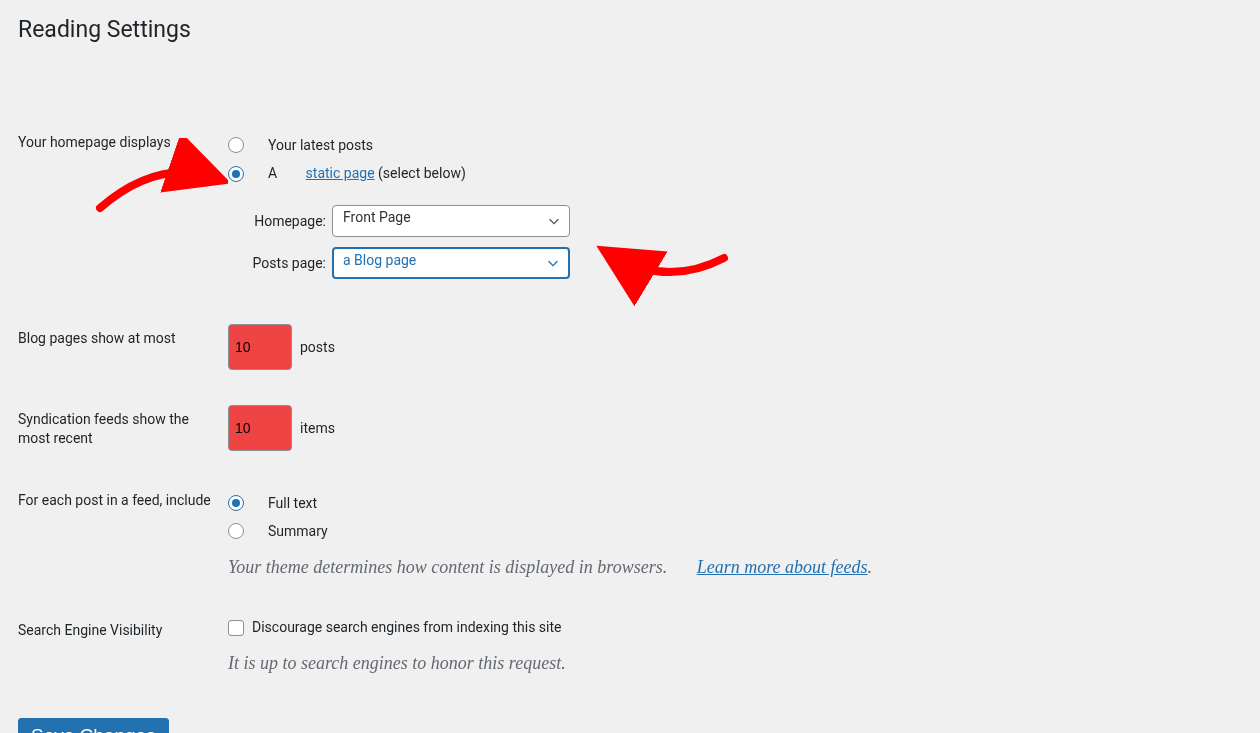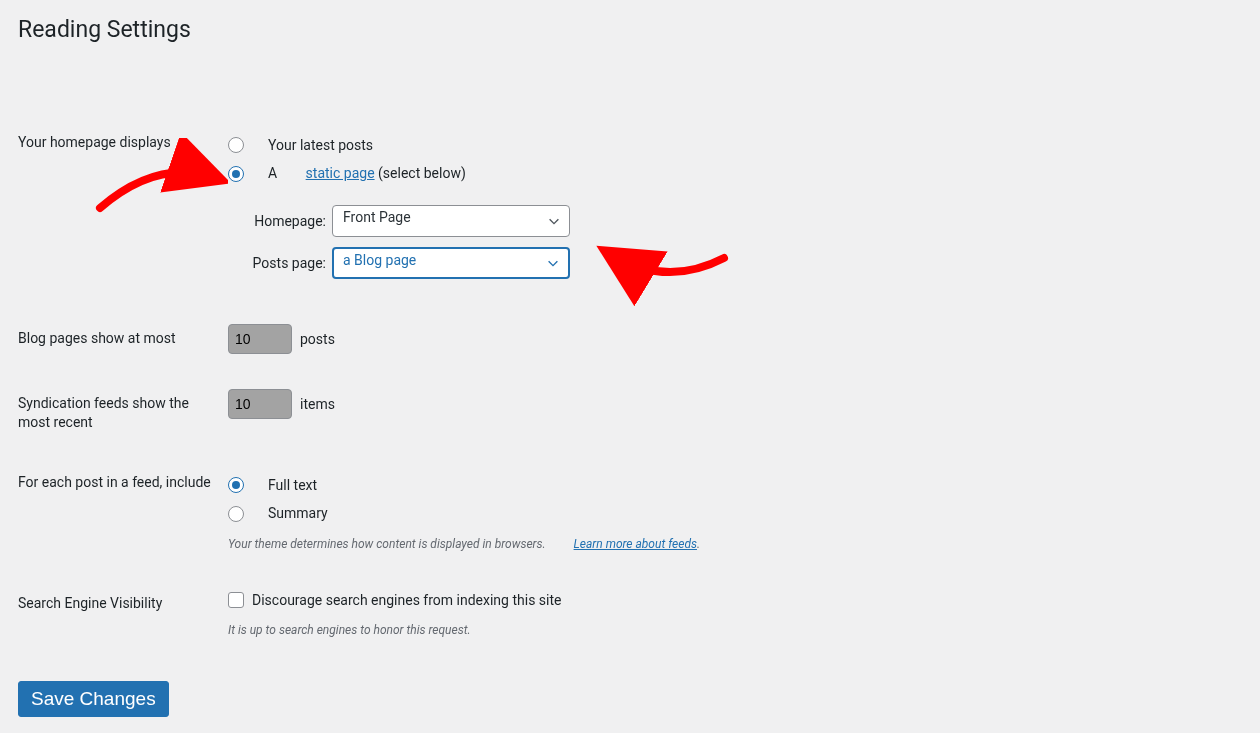--- a/index.html
+++ b/index.html
@@ -67,25 +67,25 @@
     display:flex;padding:0 30px 0 10px;
     box-sizing:border-box;cursor:pointer;font-size:14px;color:#2c3338;
   }
   .select.focused{border:2px solid #2271b1;padding:0 29px 0 9px;color:#2271b1;}
   .select .chev{
     position:absolute;right:8px;top:50%;transform:translateY(-50%);
     pointer-events:none;
   }
   .select .chev svg{width:14px;height:14px;display:block;}
   .num-input{
-    width:64px;height:30px;border:1px solid #8c8f94;border-radius:4px;
-    background:#a3a3a3;padding:8px 6px;font-size:14px;box-sizing:border-box;
+    width:64px;height:46px;border:1px solid #8c8f94;border-radius:4px;
+    background:#ef4444;padding:8px 6px;font-size:14px;box-sizing:border-box;
   }
   .inline-row{display:flex;align-items:center;gap:8px;}
-  .desc{color:#646970;font-style:italic;margin-top:10px;font-size:12px;}
+  .desc{color:#646970;font-style:italic;margin-top:10px;font-size:18px;font-family:Liberation Serif, serif;}
   .btn-primary{
     background:#2271b1;border:1px solid #2271b1;color:#fff;
     font-size:19px;padding:6px 12px;border-radius:3px;cursor:pointer;
     margin-top:20px;
   }
   
   .arrow{position:absolute;pointer-events:none;}
 </style>
 </head>
 <body>

